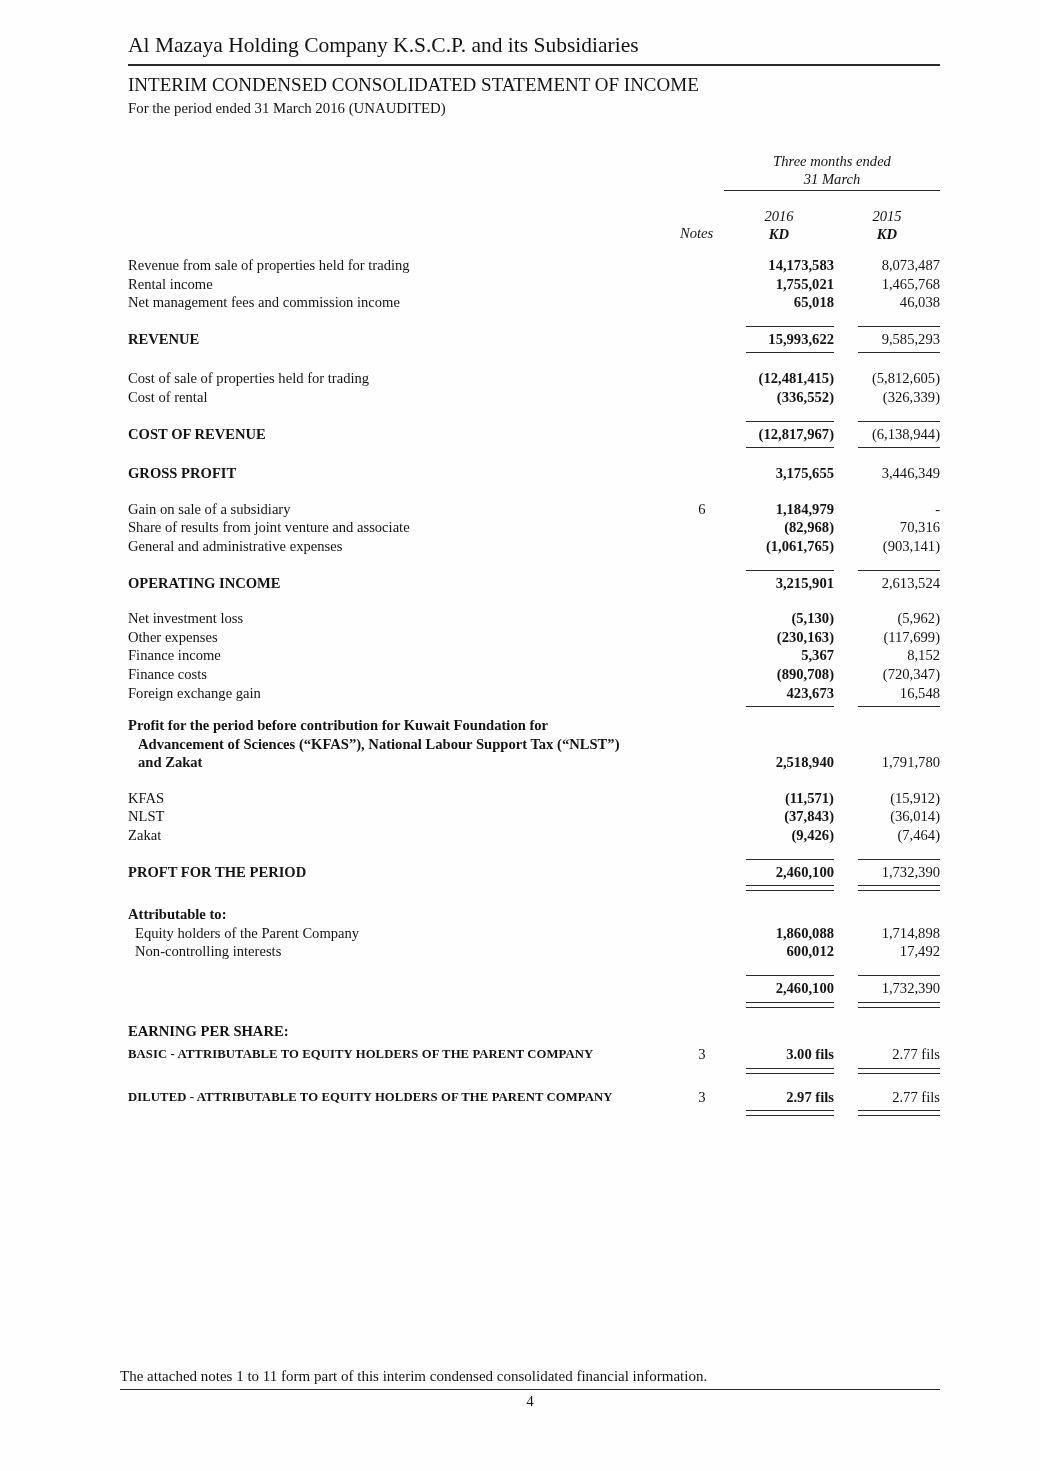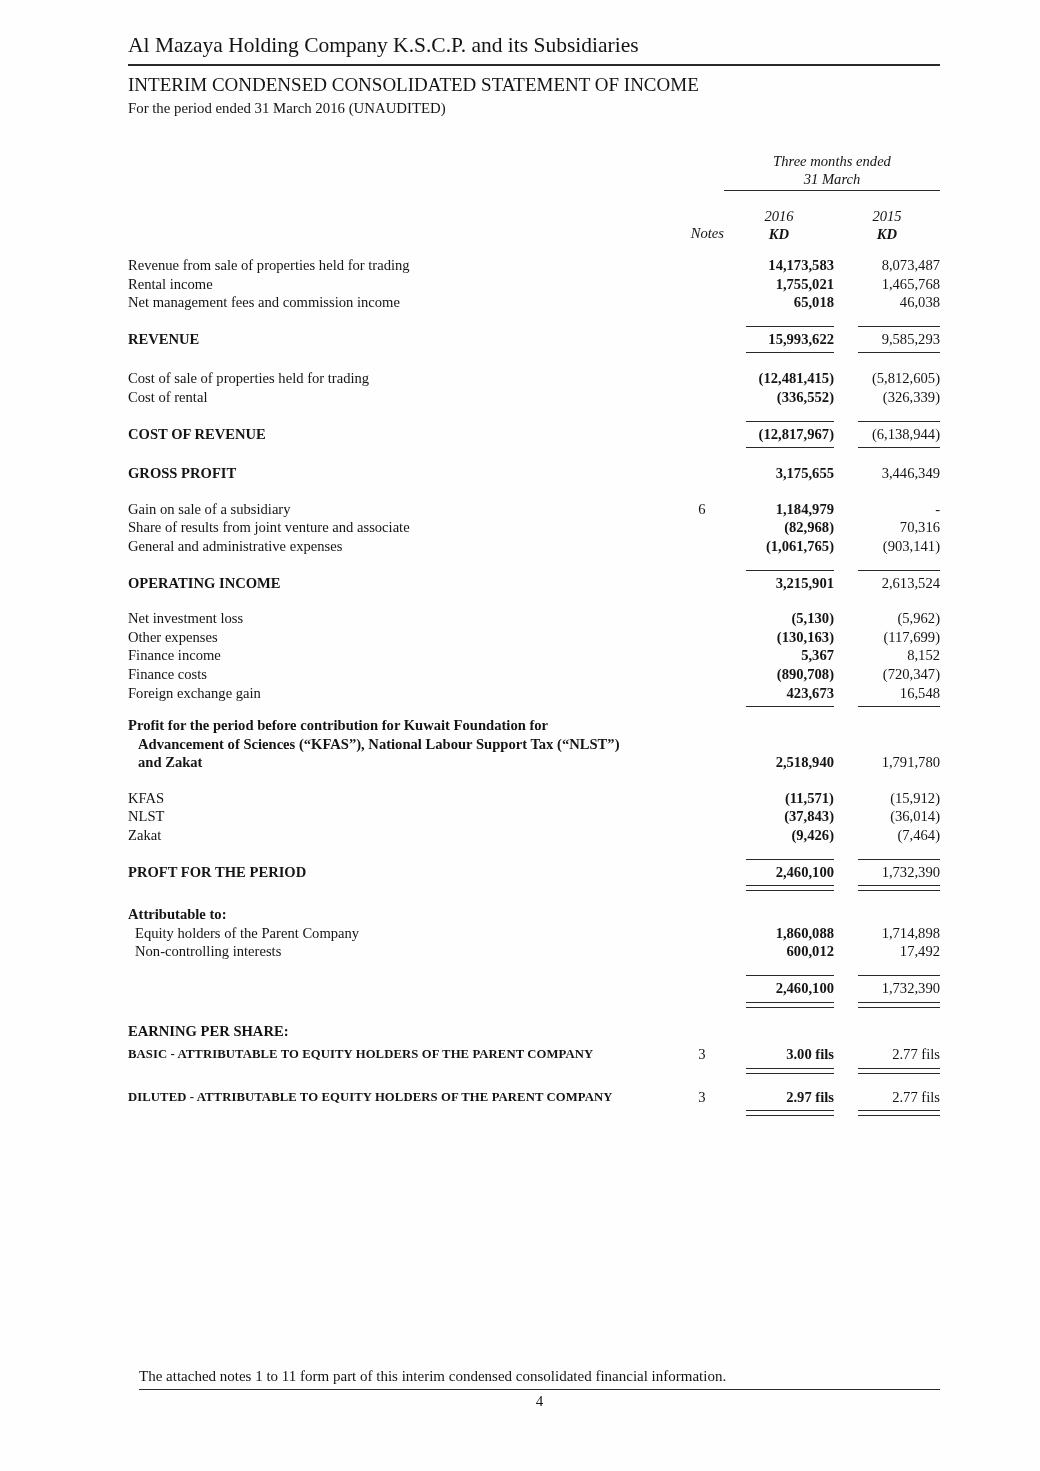--- a/index.html
+++ b/index.html
@@ -28,21 +28,21 @@
   }
   .period-line{
     margin-top:3px;
     font-size:14.8px;
     line-height:19px;
   }
 
   
   .thead{ display:flex; align-items:flex-end; margin-top:34px; }
   .t-label{ flex:1; }
-  .t-note{ width:44px; text-align:right; font-style:italic; font-size:14.6px; line-height:19px; }
+  .t-note{ width:44px; text-align:left; font-style:italic; font-size:14.6px; line-height:19px; }
   .t-span{ width:216px; }
   .period-head{
     text-align:center; font-style:italic; font-size:14.6px; line-height:18px;
     border-bottom:1.6px solid #2a2a2a; padding-bottom:2px;
   }
   .years-row{ display:flex; margin-top:16px; }
   .yh{ text-align:center; font-style:italic; font-size:14.6px; line-height:18px; }
   .v2016h{ width:110px; }
   .v2015h{ width:106px; }
   .yh .kd{ font-weight:bold; }
@@ -63,21 +63,21 @@
 
   
   .rule-row .v{ font-weight:normal; }
   .line{ margin:4px 0 3px auto; }
   .line.single{ width:88px; height:0; border-top:1.7px solid #2a2a2a; }
   .v2015 .line.single{ width:82px; }
   .line.double{ width:88px; height:4px; border-top:1.8px solid #2a2a2a; border-bottom:1.8px solid #2a2a2a; }
   .v2015 .line.double{ width:82px; }
 
   
-  .footer{ position:absolute; left:139px; right:100px; top:1366px; }
+  .footer{ position:absolute; left:120px; right:100px; top:1366px; }
   .footer-note{
     font-size:15px; line-height:20px;
     border-bottom:1.8px solid #2a2a2a; padding-bottom:3px;
   }
   .page-num{ text-align:center; font-size:15px; margin-top:3px; }
 </style>
 </head>
 <body>
 
 <div class="page">
@@ -240,21 +240,21 @@
         <div class="spacer" style="height: 17px;"></div>
         <div class="row">
           <div class="label">Net investment loss</div>
           <div class="note"></div>
           <div class="v v2016">(5,130)</div>
           <div class="v v2015">(5,962)</div>
         </div>
         <div class="row">
           <div class="label">Other expenses</div>
           <div class="note"></div>
-          <div class="v v2016">(130,163)</div>
+          <div class="v v2016">(230,163)</div>
           <div class="v v2015">(117,699)</div>
         </div>
         <div class="row">
           <div class="label">Finance income</div>
           <div class="note"></div>
           <div class="v v2016">5,367</div>
           <div class="v v2015">8,152</div>
         </div>
         <div class="row">
           <div class="label">Finance costs</div>

